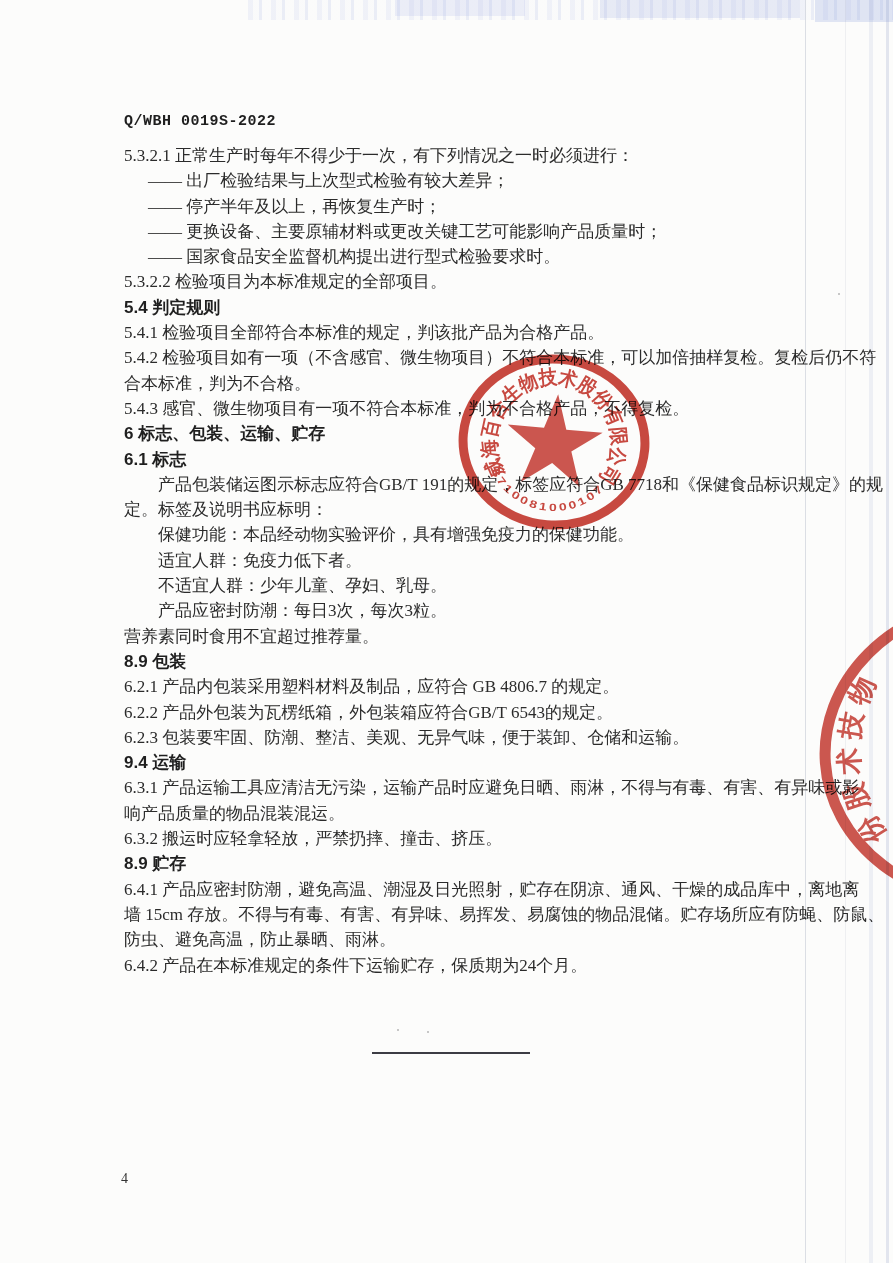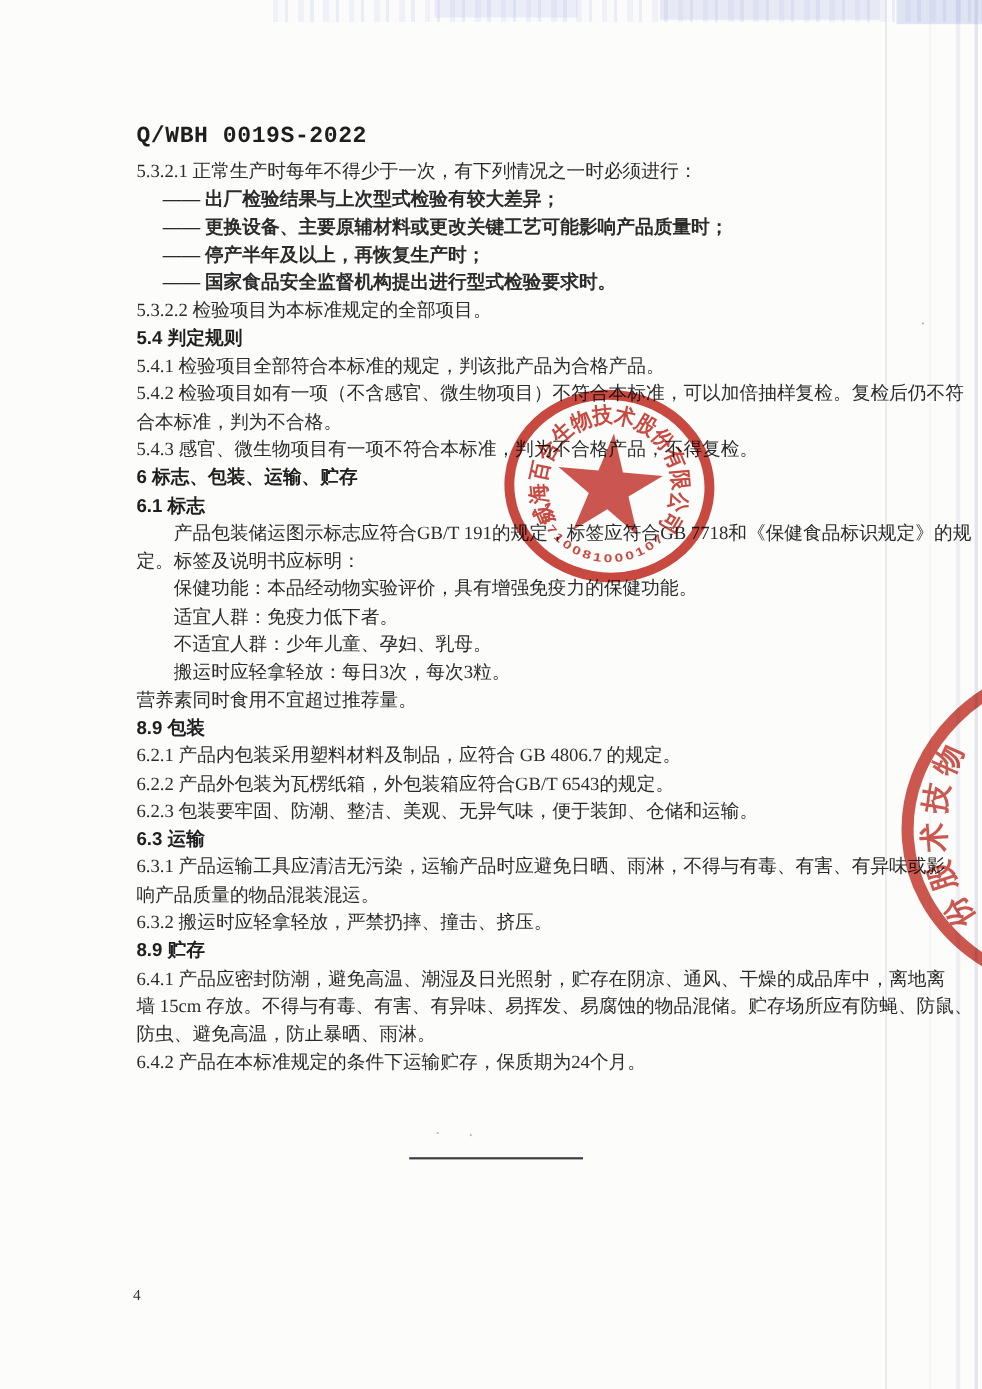--- a/index.html
+++ b/index.html
@@ -4,32 +4,32 @@
 <style>
   html,body{margin:0;padding:0;}
   body{
     width:893px;height:1263px;position:relative;overflow:hidden;
     background:#fcfcfb;
     font-family:"Liberation Serif","DejaVu Serif",serif;
   }
   .header{
     position:absolute;left:124px;top:113px;
     font-family:"Liberation Mono","DejaVu Sans Mono",monospace;
-    font-weight:700;font-size:21px;letter-spacing:.5px;color:#1e1e1e;
+    font-weight:700;font-size:15px;letter-spacing:.5px;color:#1e1e1e;
   }
   .doc-lines{
     position:absolute;left:124px;top:143px;width:752px;
     line-height:25.3px;color:#2b2b2b;
   }
   .line{font-size:17px;white-space:nowrap;}
   .line.h{
     font-family:Liberation Sans, sans-serif;
     font-weight:700;color:#1f1f1f;
   }
-  .line.d{padding-left:24px;font-weight:bold;}
+  .line.d{padding-left:24px;}
   .line.p{padding-left:34px;}
   .end-rule{
     position:absolute;left:372px;top:1052px;width:158px;height:2px;
     background:#3c3c44;
   }
   .page-number{
     position:absolute;left:121px;top:1171px;
     font-size:14px;color:#333;
   }
   
@@ -91,43 +91,43 @@
 <div class="streak s4"></div>
 <div class="speck" style="left:397px;top:1029px;"></div>
 <div class="speck" style="left:427px;top:1031px;"></div>
 <div class="speck" style="left:838px;top:293px;"></div>
 
 <div class="header">Q/WBH 0019S-2022</div>
 
 <div class="doc-lines">
     <div class="line b">5.3.2.1  正常生产时每年不得少于一次，有下列情况之一时必须进行：</div>
     <div class="line d">—— 出厂检验结果与上次型式检验有较大差异；</div>
+    <div class="line d">—— 停产半年及以上，再恢复生产时；</div>
     <div class="line d">—— 更换设备、主要原辅材料或更改关键工艺可能影响产品质量时；</div>
-    <div class="line d">—— 停产半年及以上，再恢复生产时；</div>
     <div class="line d">—— 国家食品安全监督机构提出进行型式检验要求时。</div>
     <div class="line b">5.3.2.2  检验项目为本标准规定的全部项目。</div>
     <div class="line h">5.4  判定规则</div>
     <div class="line b">5.4.1  检验项目全部符合本标准的规定，判该批产品为合格产品。</div>
     <div class="line b">5.4.2  检验项目如有一项（不含感官、微生物项目）不符合本标准，可以加倍抽样复检。复检后仍不符</div>
     <div class="line b">合本标准，判为不合格。</div>
     <div class="line b">5.4.3  感官、微生物项目有一项不符合本标准，判为不合格产品，不得复检。</div>
     <div class="line h">6  标志、包装、运输、贮存</div>
     <div class="line h">6.1  标志</div>
     <div class="line p">产品包装储运图示标志应符合GB/T 191的规定，标签应符合GB 7718和《保健食品标识规定》的规</div>
     <div class="line b">定。标签及说明书应标明：</div>
     <div class="line p">保健功能：本品经动物实验评价，具有增强免疫力的保健功能。</div>
     <div class="line p">适宜人群：免疫力低下者。</div>
     <div class="line p">不适宜人群：少年儿童、孕妇、乳母。</div>
-    <div class="line p">搬运时应轻拿轻放：每日3次，每次3粒。</div>
+    <div class="line p">产品应密封防潮：每日3次，每次3粒。</div>
     <div class="line b">营养素同时食用不宜超过推荐量。</div>
     <div class="line h">8.9  包装</div>
     <div class="line b">6.2.1  产品内包装采用塑料材料及制品，应符合 GB 4806.7 的规定。</div>
     <div class="line b">6.2.2  产品外包装为瓦楞纸箱，外包装箱应符合GB/T 6543的规定。</div>
     <div class="line b">6.2.3  包装要牢固、防潮、整洁、美观、无异气味，便于装卸、仓储和运输。</div>
-    <div class="line h">6.3  运输</div>
+    <div class="line h">9.4  运输</div>
     <div class="line b">6.3.1  产品运输工具应清洁无污染，运输产品时应避免日晒、雨淋，不得与有毒、有害、有异味或影</div>
     <div class="line b">响产品质量的物品混装混运。</div>
     <div class="line b">6.3.2  搬运时应轻拿轻放，严禁扔摔、撞击、挤压。</div>
     <div class="line h">8.9  贮存</div>
     <div class="line b">6.4.1  产品应密封防潮，避免高温、潮湿及日光照射，贮存在阴凉、通风、干燥的成品库中，离地离</div>
     <div class="line b">墙 15cm 存放。不得与有毒、有害、有异味、易挥发、易腐蚀的物品混储。贮存场所应有防蝇、防鼠、</div>
     <div class="line b">防虫、避免高温，防止暴晒、雨淋。</div>
     <div class="line b">6.4.2  产品在本标准规定的条件下运输贮存，保质期为24个月。</div>
   </div>
 

